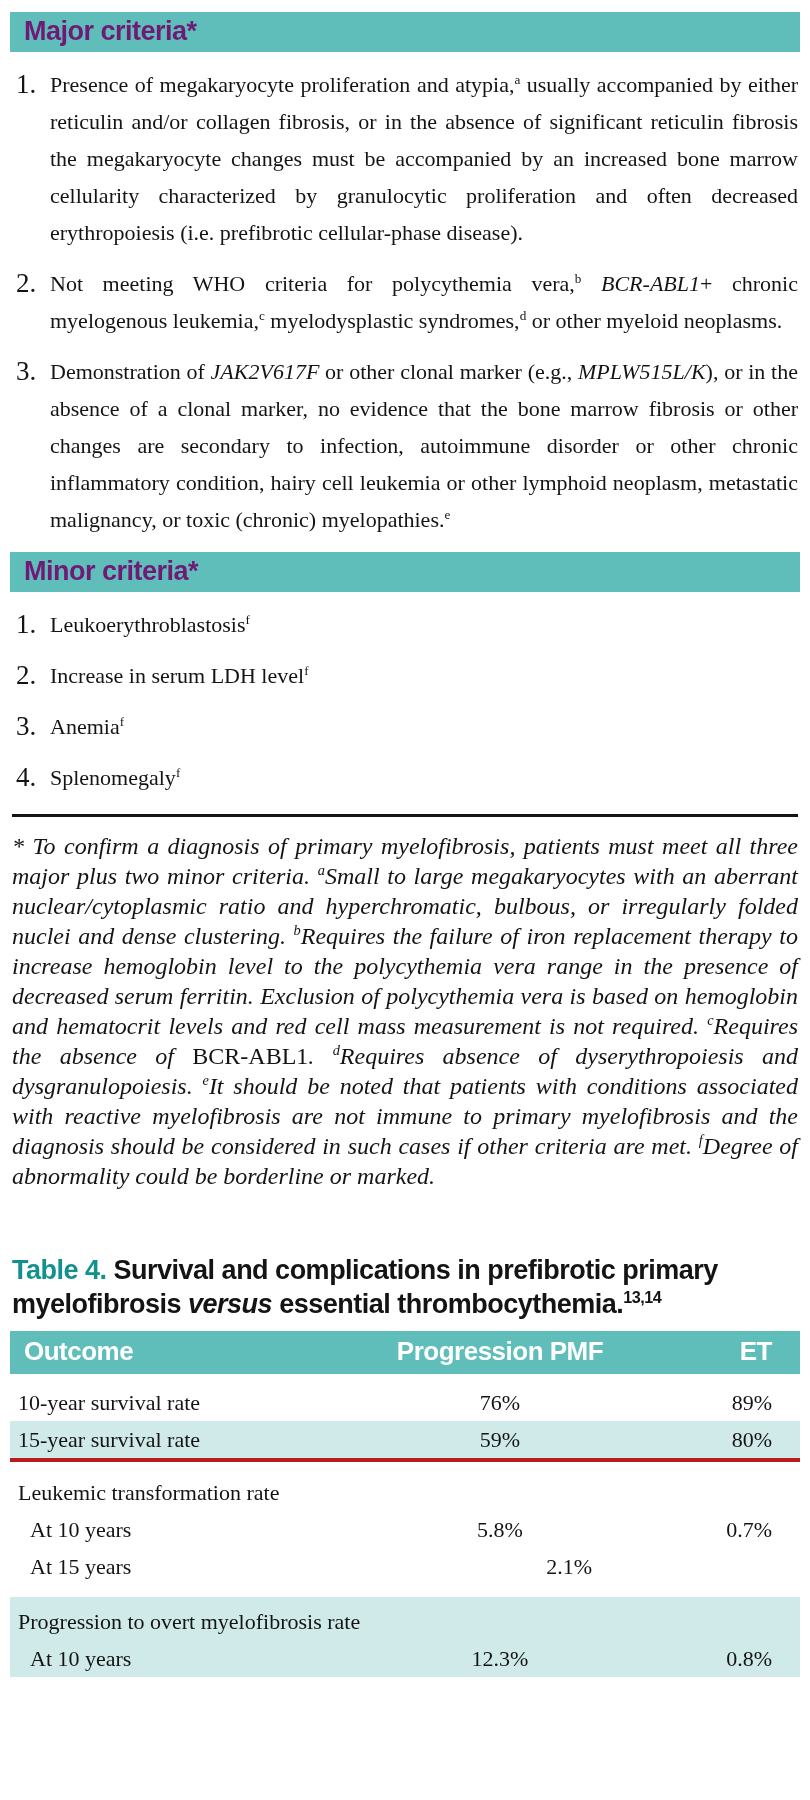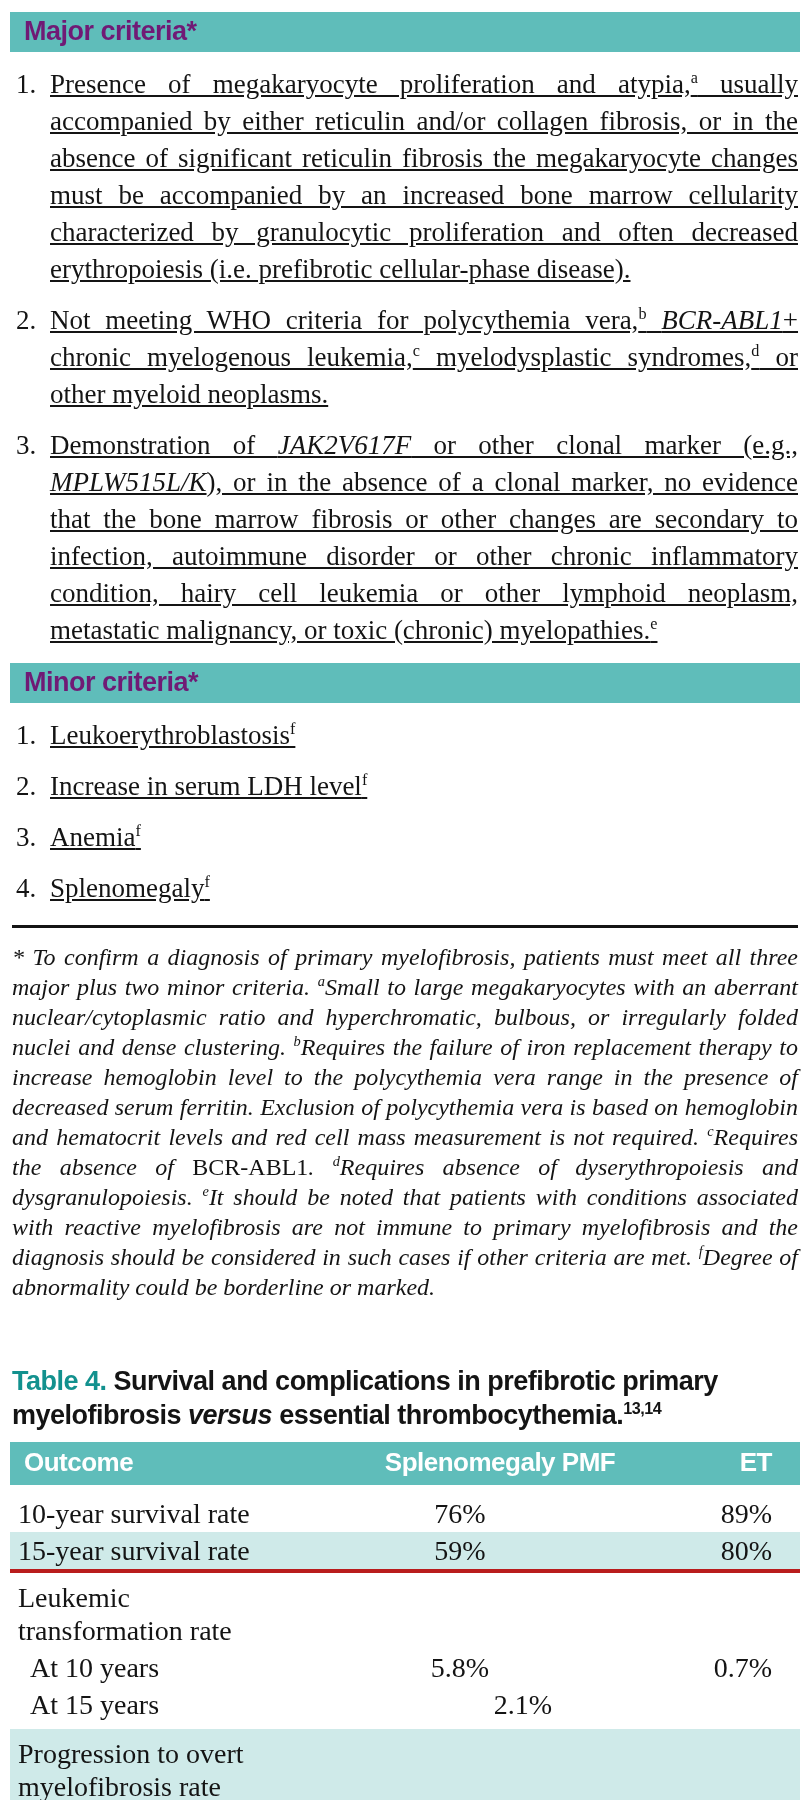--- a/index.html
+++ b/index.html
@@ -31,25 +31,24 @@
     display:grid;
     grid-template-columns:40px 1fr;
     margin:0 0 14px 0;
   }
   .crit-num{
     font-size:27px;
     line-height:37px;
     padding-left:6px;
   }
   .crit-text{
-    font-size:27px;
+    font-size:22px;
     line-height:37px;
     text-align:justify;
     padding-right:2px;
-    text-decoration:underline;
   }
   .s-i{font-style:italic;text-align:center;}
   .s-sup{font-size:60%;vertical-align:super;line-height:0;}
   .s-roman{font-style:normal;}
   .s-teal{color:#12918e;}
   
   .foot-divider{
     border:none;
     border-top:3px solid #141414;
     margin:18px 2px 14px 2px;
@@ -83,32 +82,31 @@
     font-size:26px;
     letter-spacing:-0.5px;
     padding:5px 0 7px 0;
   }
   .t-head .c1{padding-left:14px;}
   .t-head .c2{text-align:center;}
   .t-head .c3{text-align:right;padding-right:28px;}
   .t-row{
     display:grid;
     grid-template-columns:1fr 240px 180px;
-    font-size:28px;
+    font-size:22px;
     line-height:33px;
     padding:2px 0;
-    gap:40px;
   }
   .t-row .c1{padding-left:8px;}
   .t-row.indent .c1{padding-left:20px;}
   .t-row .c2{text-align:center;}
   .t-row .c3{text-align:right;padding-right:28px;}
   .t-row.teal{background:#cfeae9;}
   .t-row.first{padding-top:12px;}
-  .t-row.pad-top{padding-top:8px;}
+  .t-row.pad-top{padding-top:8px;margin-top:6px;}
   .t-row.pad-bot{padding-bottom:8px;}
   .t-row.divider{border-bottom:4px solid #b91c1c;}
 </style>
 </head>
 <body>
 
 <div class="page">
 
   <div class="bar">Major criteria*</div>
 
@@ -150,21 +148,21 @@
 
   <hr class="foot-divider">
 
   <div class="footnote"><span class="s-plain">* To confirm a diagnosis of primary myelofibrosis, patients must meet all three major plus two minor criteria. </span><span class="s-sup">a</span><span class="s-plain">Small to large megakaryocytes with an aberrant nuclear/cytoplasmic ratio and hyperchromatic, bulbous, or irregularly folded nuclei and dense clustering. </span><span class="s-sup">b</span><span class="s-plain">Requires the failure of iron replacement therapy to increase hemoglobin level to the polycythemia vera range in the presence of decreased serum ferritin. Exclusion of polycythemia vera is based on hemoglobin and hematocrit levels and red cell mass measurement is not required. </span><span class="s-sup">c</span><span class="s-plain">Requires the absence of </span><span class="s-roman">BCR-ABL1</span><span class="s-plain">. </span><span class="s-sup">d</span><span class="s-plain">Requires absence of dyserythropoiesis and dysgranulopoiesis. </span><span class="s-sup">e</span><span class="s-plain">It should be noted that patients with conditions associated with reactive myelofibrosis are not immune to primary myelofibrosis and the diagnosis should be considered in such cases if other criteria are met. </span><span class="s-sup">f</span><span class="s-plain">Degree of abnormality could be borderline or marked.</span></div>
 
   <div class="caption"><span class="s-teal">Table 4.</span><span class="s-plain"> Survival and complications in prefibrotic primary myelofibrosis </span><span class="s-i">versus</span><span class="s-plain"> essential thrombocythemia.</span><span class="s-sup">13,14</span></div>
 
   <div class="dtable">
     <div class="t-head">
       <div class="c1">Outcome</div>
-      <div class="c2">Splenomegaly PMF</div>
+      <div class="c2">Progression PMF</div>
       <div class="c3">ET</div>
     </div>
     <div class="t-body" id="table-body">
         <div class="t-row first">
           <div class="c1">10-year survival rate</div>
           <div class="c2">76%</div>
           <div class="c3">89%</div>
         </div>
         <div class="t-row teal divider">
           <div class="c1">15-year survival rate</div>

